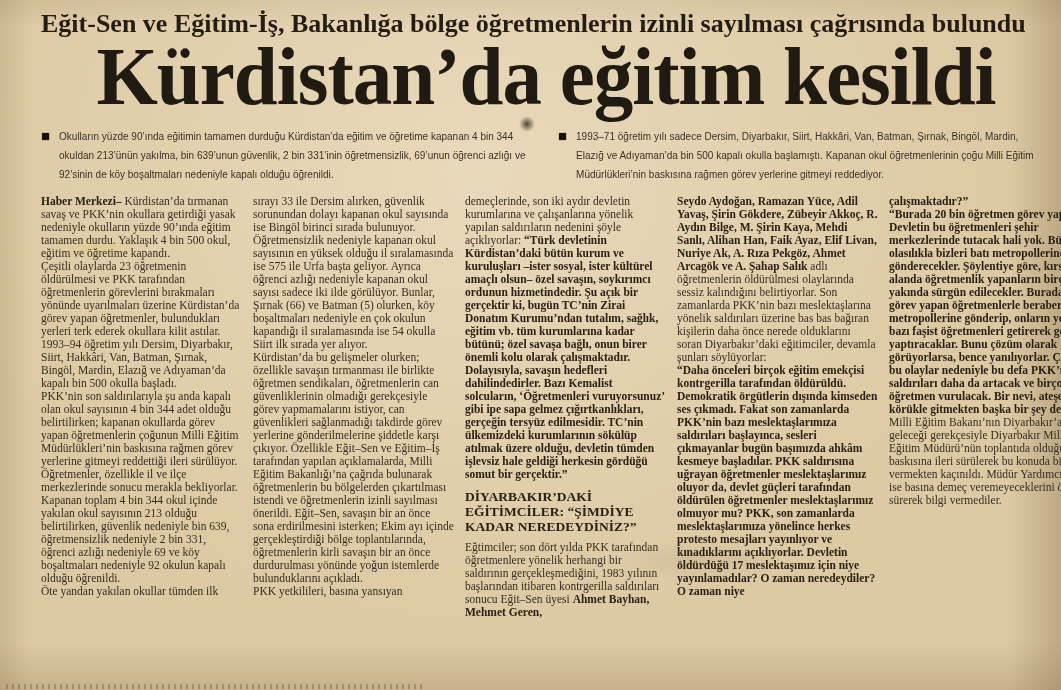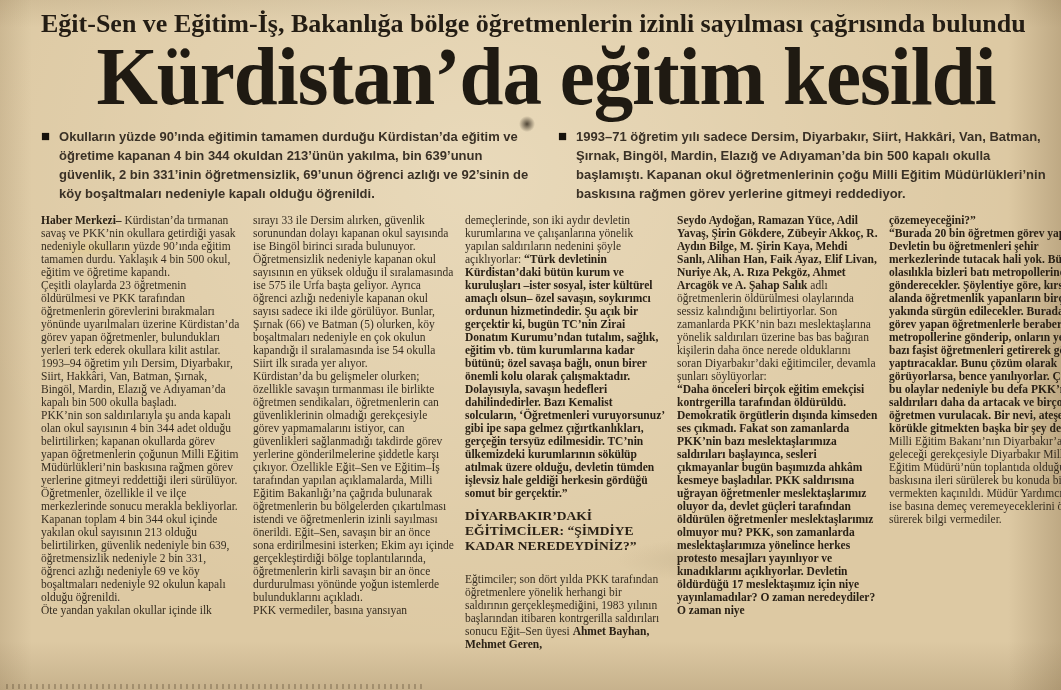--- a/index.html
+++ b/index.html
@@ -41,40 +41,40 @@
     display:flex;gap:28px;
     padding:12px 14px 0 10px;
   }
   .lead{flex:1;display:flex;gap:9px;}
   .bullet{
     font-size:15px;line-height:19px;
     color:#16120c;flex:0 0 auto;
   }
   .lead-text{
     font-family:"Liberation Sans", sans-serif;
-    font-weight:bold;
-    font-size:13px;line-height:19px;
+    font-weight:normal;
+    font-size:10px;line-height:19px;
     color:#3a3126;
   }
   .body{
     display:flex;gap:11px;
     padding:11px 8px 0 10px;
     height:446px;
   }
   .col{
     width:201px;flex:0 0 auto;
     font-family:"Liberation Serif", serif;
     font-size:11.5px;line-height:13px;
     color:#362d21;
     overflow:hidden;
   }
   .col p{margin:0;}
   .col .b{font-weight:bold;color:#2a2116;}
   .col h3{
-    margin:8px 0 20px;
+    margin:8px 0 7px;
     font-size:13.5px;line-height:15px;
     font-weight:bold;
     color:#271f14;
   }
   .artifact-dots{
     position:absolute;left:6px;bottom:1px;
     width:420px;height:5px;
     background:repeating-linear-gradient(90deg, rgba(60,45,25,.45) 0 2px, rgba(60,45,25,0) 2px 6px);
     opacity:.6;
   }
@@ -95,37 +95,37 @@
       <span class="bullet">■</span>
       <div class="lead-text">1993–71 öğretim yılı sadece Dersim, Diyarbakır, Siirt, Hakkâri, Van, Batman, Şırnak, Bingöl, Mardin, Elazığ ve Adıyaman’da bin 500 kapalı okulla başlamıştı. Kapanan okul öğretmenlerinin çoğu Milli Eğitim Müdürlükleri’nin baskısına rağmen görev yerlerine gitmeyi reddediyor.</div>
     </div>
   </div>
 
   <div class="body">
     <div class="col">
         <p><span class="b">Haber Merkezi– </span><span>Kürdistan’da tırmanan savaş ve PKK’nin okullara getirdiği yasak nedeniyle okulların yüzde 90’ında eğitim tamamen durdu. Yaklaşık 4 bin 500 okul, eğitim ve öğretime kapandı.</span></p>
         <p><span>Çeşitli olaylarda 23 öğretmenin öldürülmesi ve PKK tarafından öğretmenlerin görevlerini bırakmaları yönünde uyarılmaları üzerine Kürdistan’da görev yapan öğretmenler, bulundukları yerleri terk ederek okullara kilit astılar. 1993–94 öğretim yılı Dersim, Diyarbakır, Siirt, Hakkâri, Van, Batman, Şırnak, Bingöl, Mardin, Elazığ ve Adıyaman’da kapalı bin 500 okulla başladı.</span></p>
         <p><span>PKK’nin son saldırılarıyla şu anda kapalı olan okul sayısının 4 bin 344 adet olduğu belirtilirken; kapanan okullarda görev yapan öğretmenlerin çoğunun Milli Eğitim Müdürlükleri’nin baskısına rağmen görev yerlerine gitmeyi reddettiği ileri sürülüyor. Öğretmenler, özellikle il ve ilçe merkezlerinde sonucu merakla bekliyorlar. Kapanan toplam 4 bin 344 okul içinde yakılan okul sayısının 213 olduğu belirtilirken, güvenlik nedeniyle bin 639, öğretmensizlik nedeniyle 2 bin 331, öğrenci azlığı nedeniyle 69 ve köy boşaltmaları nedeniyle 92 okulun kapalı olduğu öğrenildi.</span></p>
-        <p><span>Öte yandan yakılan okullar içinde ilk</span></p>
+        <p><span>Öte yandan yakılan okullar tümden ilk</span></p>
       </div>
     <div class="col">
         <p><span>sırayı 33 ile Dersim alırken, güvenlik sorunundan dolayı kapanan okul sayısında ise Bingöl birinci sırada bulunuyor. Öğretmensizlik nedeniyle kapanan okul sayısının en yüksek olduğu il sıralamasında ise 575 ile Urfa başta geliyor. Ayrıca öğrenci azlığı nedeniyle kapanan okul sayısı sadece iki ilde görülüyor. Bunlar, Şırnak (66) ve Batman (5) olurken, köy boşaltmaları nedeniyle en çok okulun kapandığı il sıralamasında ise 54 okulla Siirt ilk sırada yer alıyor.</span></p>
         <p><span>Kürdistan’da bu gelişmeler olurken; özellikle savaşın tırmanması ile birlikte öğretmen sendikaları, öğretmenlerin can güvenliklerinin olmadığı gerekçesiyle görev yapmamalarını istiyor, can güvenlikleri sağlanmadığı takdirde görev yerlerine gönderilmelerine şiddetle karşı çıkıyor. Özellikle Eğit–Sen ve Eğitim–İş tarafından yapılan açıklamalarda, Milli Eğitim Bakanlığı’na çağrıda bulunarak öğretmenlerin bu bölgelerden çıkartılması istendi ve öğretmenlerin izinli sayılması önerildi. Eğit–Sen, savaşın bir an önce sona erdirilmesini isterken; Ekim ayı içinde gerçekleştirdiği bölge toplantılarında, öğretmenlerin kirli savaşın bir an önce durdurulması yönünde yoğun istemlerde bulunduklarını açıkladı.</span></p>
-        <p><span>PKK vermediler, basına yansıyan</span></p>
+        <p><span>PKK yetkilileri, basına yansıyan</span></p>
       </div>
     <div class="col">
         <p><span>demeçlerinde, son iki aydır devletin kurumlarına ve çalışanlarına yönelik yapılan saldırıların nedenini şöyle açıklıyorlar: </span><span class="b">“Türk devletinin Kürdistan’daki bütün kurum ve kuruluşları –ister sosyal, ister kültürel amaçlı olsun– özel savaşın, soykırımcı ordunun hizmetindedir. Şu açık bir gerçektir ki, bugün TC’nin Zirai Donatım Kurumu’ndan tutalım, sağlık, eğitim vb. tüm kurumlarına kadar bütünü; özel savaşa bağlı, onun birer önemli kolu olarak çalışmaktadır. Dolayısıyla, savaşın hedefleri dahilindedirler. Bazı Kemalist solcuların, ‘Öğretmenleri vuruyorsunuz’ gibi ipe sapa gelmez çığırtkanlıkları, gerçeğin tersyüz edilmesidir. TC’nin ülkemizdeki kurumlarının sökülüp atılmak üzere olduğu, devletin tümden işlevsiz hale geldiği herkesin gördüğü somut bir gerçektir.”</span></p>
         <h3><span class="b">DİYARBAKIR’DAKİ EĞİTİMCİLER: “ŞİMDİYE KADAR NEREDEYDİNİZ?”</span></h3>
         <p><span>Eğtimciler; son dört yılda PKK tarafından öğretmenlere yönelik herhangi bir saldırının gerçekleşmediğini, 1983 yılının başlarından itibaren kontrgerilla saldırıları sonucu Eğit–Sen üyesi </span><span class="b">Ahmet Bayhan, Mehmet Geren,</span></p>
       </div>
     <div class="col">
         <p><span class="b">Seydo Aydoğan, Ramazan Yüce, Adil Yavaş, Şirin Gökdere, Zübeyir Akkoç, R. Aydın Bilge, M. Şirin Kaya, Mehdi Sanlı, Alihan Han, Faik Ayaz, Elif Livan, Nuriye Ak, A. Rıza Pekgöz, Ahmet Arcagök ve A. Şahap Salık</span><span> adlı öğretmenlerin öldürülmesi olaylarında sessiz kalındığını belirtiyorlar. Son zamanlarda PKK’nin bazı meslektaşlarına yönelik saldırıları üzerine bas bas bağıran kişilerin daha önce nerede olduklarını soran Diyarbakır’daki eğitimciler, devamla şunları söylüyorlar:</span></p>
         <p><span class="b">“Daha önceleri birçok eğitim emekçisi kontrgerilla tarafından öldürüldü. Demokratik örgütlerin dışında kimseden ses çıkmadı. Fakat son zamanlarda PKK’nin bazı meslektaşlarımıza saldırıları başlayınca, sesleri çıkmayanlar bugün başımızda ahkâm kesmeye başladılar. PKK saldırısına uğrayan öğretmenler meslektaşlarımız oluyor da, devlet güçleri tarafından öldürülen öğretmenler meslektaşlarımız olmuyor mu? PKK, son zamanlarda meslektaşlarımıza yönelince herkes protesto mesajları yayınlıyor ve kınadıklarını açıklıyorlar. Devletin öldürdüğü 17 meslektaşımız için niye yayınlamadılar? O zaman neredeydiler? O zaman niye</span></p>
       </div>
     <div class="col">
-        <p><span class="b">çözemeyeceğini?”</span></p>
+        <p><span class="b">çalışmaktadır?”</span></p>
         <p><span class="b">“Burada 20 bin öğretmen görev yapıyor. Devletin bu öğretmenleri şehir merkezlerinde tutacak hali yok. Büyük olasılıkla bizleri batı metropollerine gönderecekler. Şöylentiye göre, kırsal alanda öğretmenlik yapanların birçoğu yakında sürgün edilecekler. Burada görev yapan öğretmenlerle beraber batı metropollerine gönderip, onların yerine bazı faşist öğretmenleri getirerek görev yaptıracaklar. Bunu çözüm olarak görüyorlarsa, bence yanılıyorlar. Çünkü bu olaylar nedeniyle bu defa PKK’nin saldırıları daha da artacak ve birçok öğretmen vurulacak. Bir nevi, ateşe körükle gitmekten başka bir şey değil.”</span></p>
         <p><span>Milli Eğitim Bakanı’nın Diyarbakır’a geleceği gerekçesiyle Diyarbakır Milli Eğitim Müdürü’nün toplantıda olduğu baskısına ileri sürülerek bu konuda bilgi vermekten kaçınıldı. Müdür Yardımcıları ise basına demeç veremeyeceklerini öne sürerek bilgi vermediler.</span></p>
       </div>
   </div>
 
   <div class="artifact-dots"></div>
 </div>
 
 </body></html>

